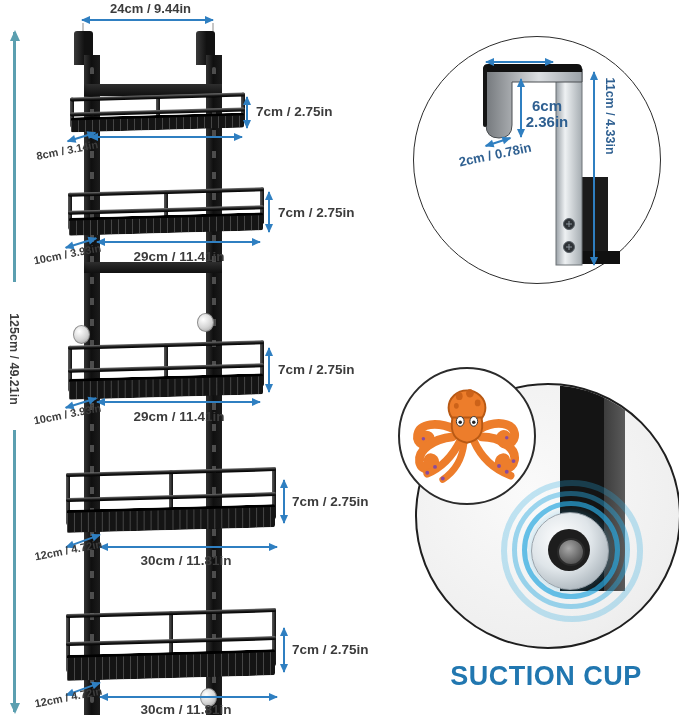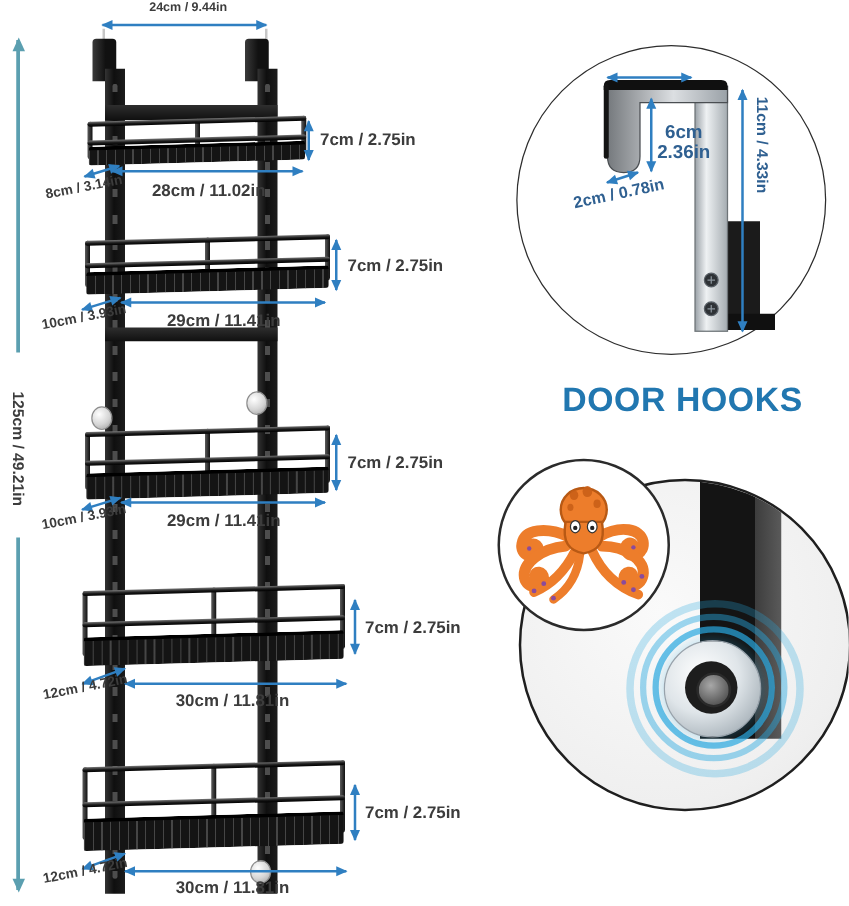--- a/index.html
+++ b/index.html
@@ -72,21 +72,21 @@
 </style>
 </head>
 <body>
 
 <div id="stage">
 
   <div class="v-line up" style="left:13px;top:32px;height:250px;"></div>
   <div class="dimtxt center" style="left:-56px;top:352px;width:140px;font-size:12.5px;transform:rotate(90deg);">125cm / 49.21in</div>
   <div class="v-line down" style="left:13px;top:430px;height:282px;"></div>
 
-  <div class="dimtxt center" style="left:78px;top:1px;width:145px;font-size:10px;text-align:center;">24cm / 9.44in</div>
+  <div class="dimtxt center" style="left:78px;top:1px;width:145px;font-size:13px;text-align:center;">24cm / 9.44in</div>
   <div class="h-arrow" style="left:82px;top:19px;width:131px;"></div>
   <div class="dash" style="left:82px;top:23px;height:10px;"></div>
   <div class="dash" style="left:212px;top:23px;height:10px;"></div>
 
   <div>
     <div class="hook" style="left:74px;top:31px;"></div>
     <div class="hook" style="left:196px;top:31px;"></div>
     <div class="rail" style="left:84px;top:55px;height:660px;"></div>
     <div class="rail" style="left:206px;top:55px;height:660px;"></div>
     <div class="crossbar" style="left:84px;top:84px;width:138px;height:12px;"></div>
@@ -142,21 +142,20 @@
   <div class="v-arrow" style="left:268px;top:192px;height:40px;"></div>
   <div class="dimtxt" style="left:278px;top:205px;">7cm / 2.75in</div>
   <div class="v-arrow" style="left:268px;top:348px;height:44px;"></div>
   <div class="dimtxt" style="left:278px;top:362px;">7cm / 2.75in</div>
   <div class="v-arrow" style="left:283px;top:480px;height:43px;"></div>
   <div class="dimtxt" style="left:292px;top:494px;">7cm / 2.75in</div>
   <div class="v-arrow" style="left:283px;top:628px;height:44px;"></div>
   <div class="dimtxt" style="left:292px;top:642px;">7cm / 2.75in</div>
 
   <div class="h-arrow" style="left:90px;top:136px;width:152px;"></div>
-  <div class="dimtxt center" style="left:92px;top:145px;width:150px;">28cm / 11.02in</div>
   <div class="h-arrow" style="left:97px;top:241px;width:163px;"></div>
   <div class="dimtxt center" style="left:99px;top:249px;width:160px;">29cm / 11.41in</div>
   <div class="h-arrow" style="left:97px;top:401px;width:163px;"></div>
   <div class="dimtxt center" style="left:99px;top:409px;width:160px;">29cm / 11.41in</div>
   <div class="h-arrow" style="left:100px;top:546px;width:177px;"></div>
   <div class="dimtxt center" style="left:102px;top:553px;width:168px;">30cm / 11.81in</div>
   <div class="h-arrow" style="left:100px;top:696px;width:177px;"></div>
   <div class="dimtxt center" style="left:102px;top:702px;width:168px;">30cm / 11.81in</div>
 
   <div class="h-arrow" style="left:67px;top:136px;width:29px;transform:rotate(-17deg);"></div>
@@ -197,21 +196,20 @@
     <path d="M96,169 h6 M99,166 v6 M96,192 h6 M99,189 v6" stroke="#8b949c" stroke-width="1"></path>
   </svg>
   <div class="h-arrow" style="left:486px;top:61px;width:67px;"></div>
   <div class="v-arrow" style="left:520px;top:79px;height:58px;"></div>
   <div class="hooktxt" style="left:516px;top:97px;width:62px;text-align:center;font-size:15px;">6cm</div>
   <div class="hooktxt" style="left:516px;top:113px;width:62px;text-align:center;font-size:15px;">2.36in</div>
   <div class="h-arrow" style="left:485px;top:141px;width:26px;transform:rotate(-18deg);"></div>
   <div class="hooktxt" style="left:450px;top:147px;width:90px;text-align:center;transform:rotate(-12deg);">2cm / 0.78in</div>
   <div class="v-arrow" style="left:593px;top:72px;height:193px;"></div>
   <div class="hooktxt" style="left:562px;top:109px;width:95px;text-align:center;transform:rotate(90deg);font-size:12.5px;">11cm / 4.33in</div>
-  <div class="title" style="left:416px;top:305px;width:260px;">DOOR HOOKS</div>
 
   <div class="detail-circle" id="cup-circle">
     <div id="cup-panel"></div>
     <div class="glow" id="glow1"></div>
     <div class="glow" id="glow2"></div>
     <div class="glow" id="glow3"></div>
     <div id="cup-body"></div>
     <div id="cup-ring"></div>
     <div id="cup-hole"></div>
   </div>
@@ -243,14 +241,15 @@
           <ellipse cx="68" cy="15" rx="4" ry="4.5"></ellipse>
         <ellipse cx="76" cy="25" rx="3" ry="3.5"></ellipse>
           <ellipse cx="54" cy="28" rx="2.5" ry="3"></ellipse>
       </g>
       <ellipse cx="58" cy="44" rx="4" ry="5" fill="#fff" stroke="#333" stroke-width="1"></ellipse>
       <circle cx="58" cy="45" r="1.8" fill="#222"></circle>
       <ellipse cx="72" cy="44" rx="4" ry="5" fill="#fff" stroke="#333" stroke-width="1"></ellipse>
       <circle cx="72" cy="45" r="1.8" fill="#222"></circle>
     </svg>
   </div>
+  <div class="title" style="left:416px;top:661px;width:260px;">SUCTION CUP</div>
 
 </div>
 
 </body></html>

